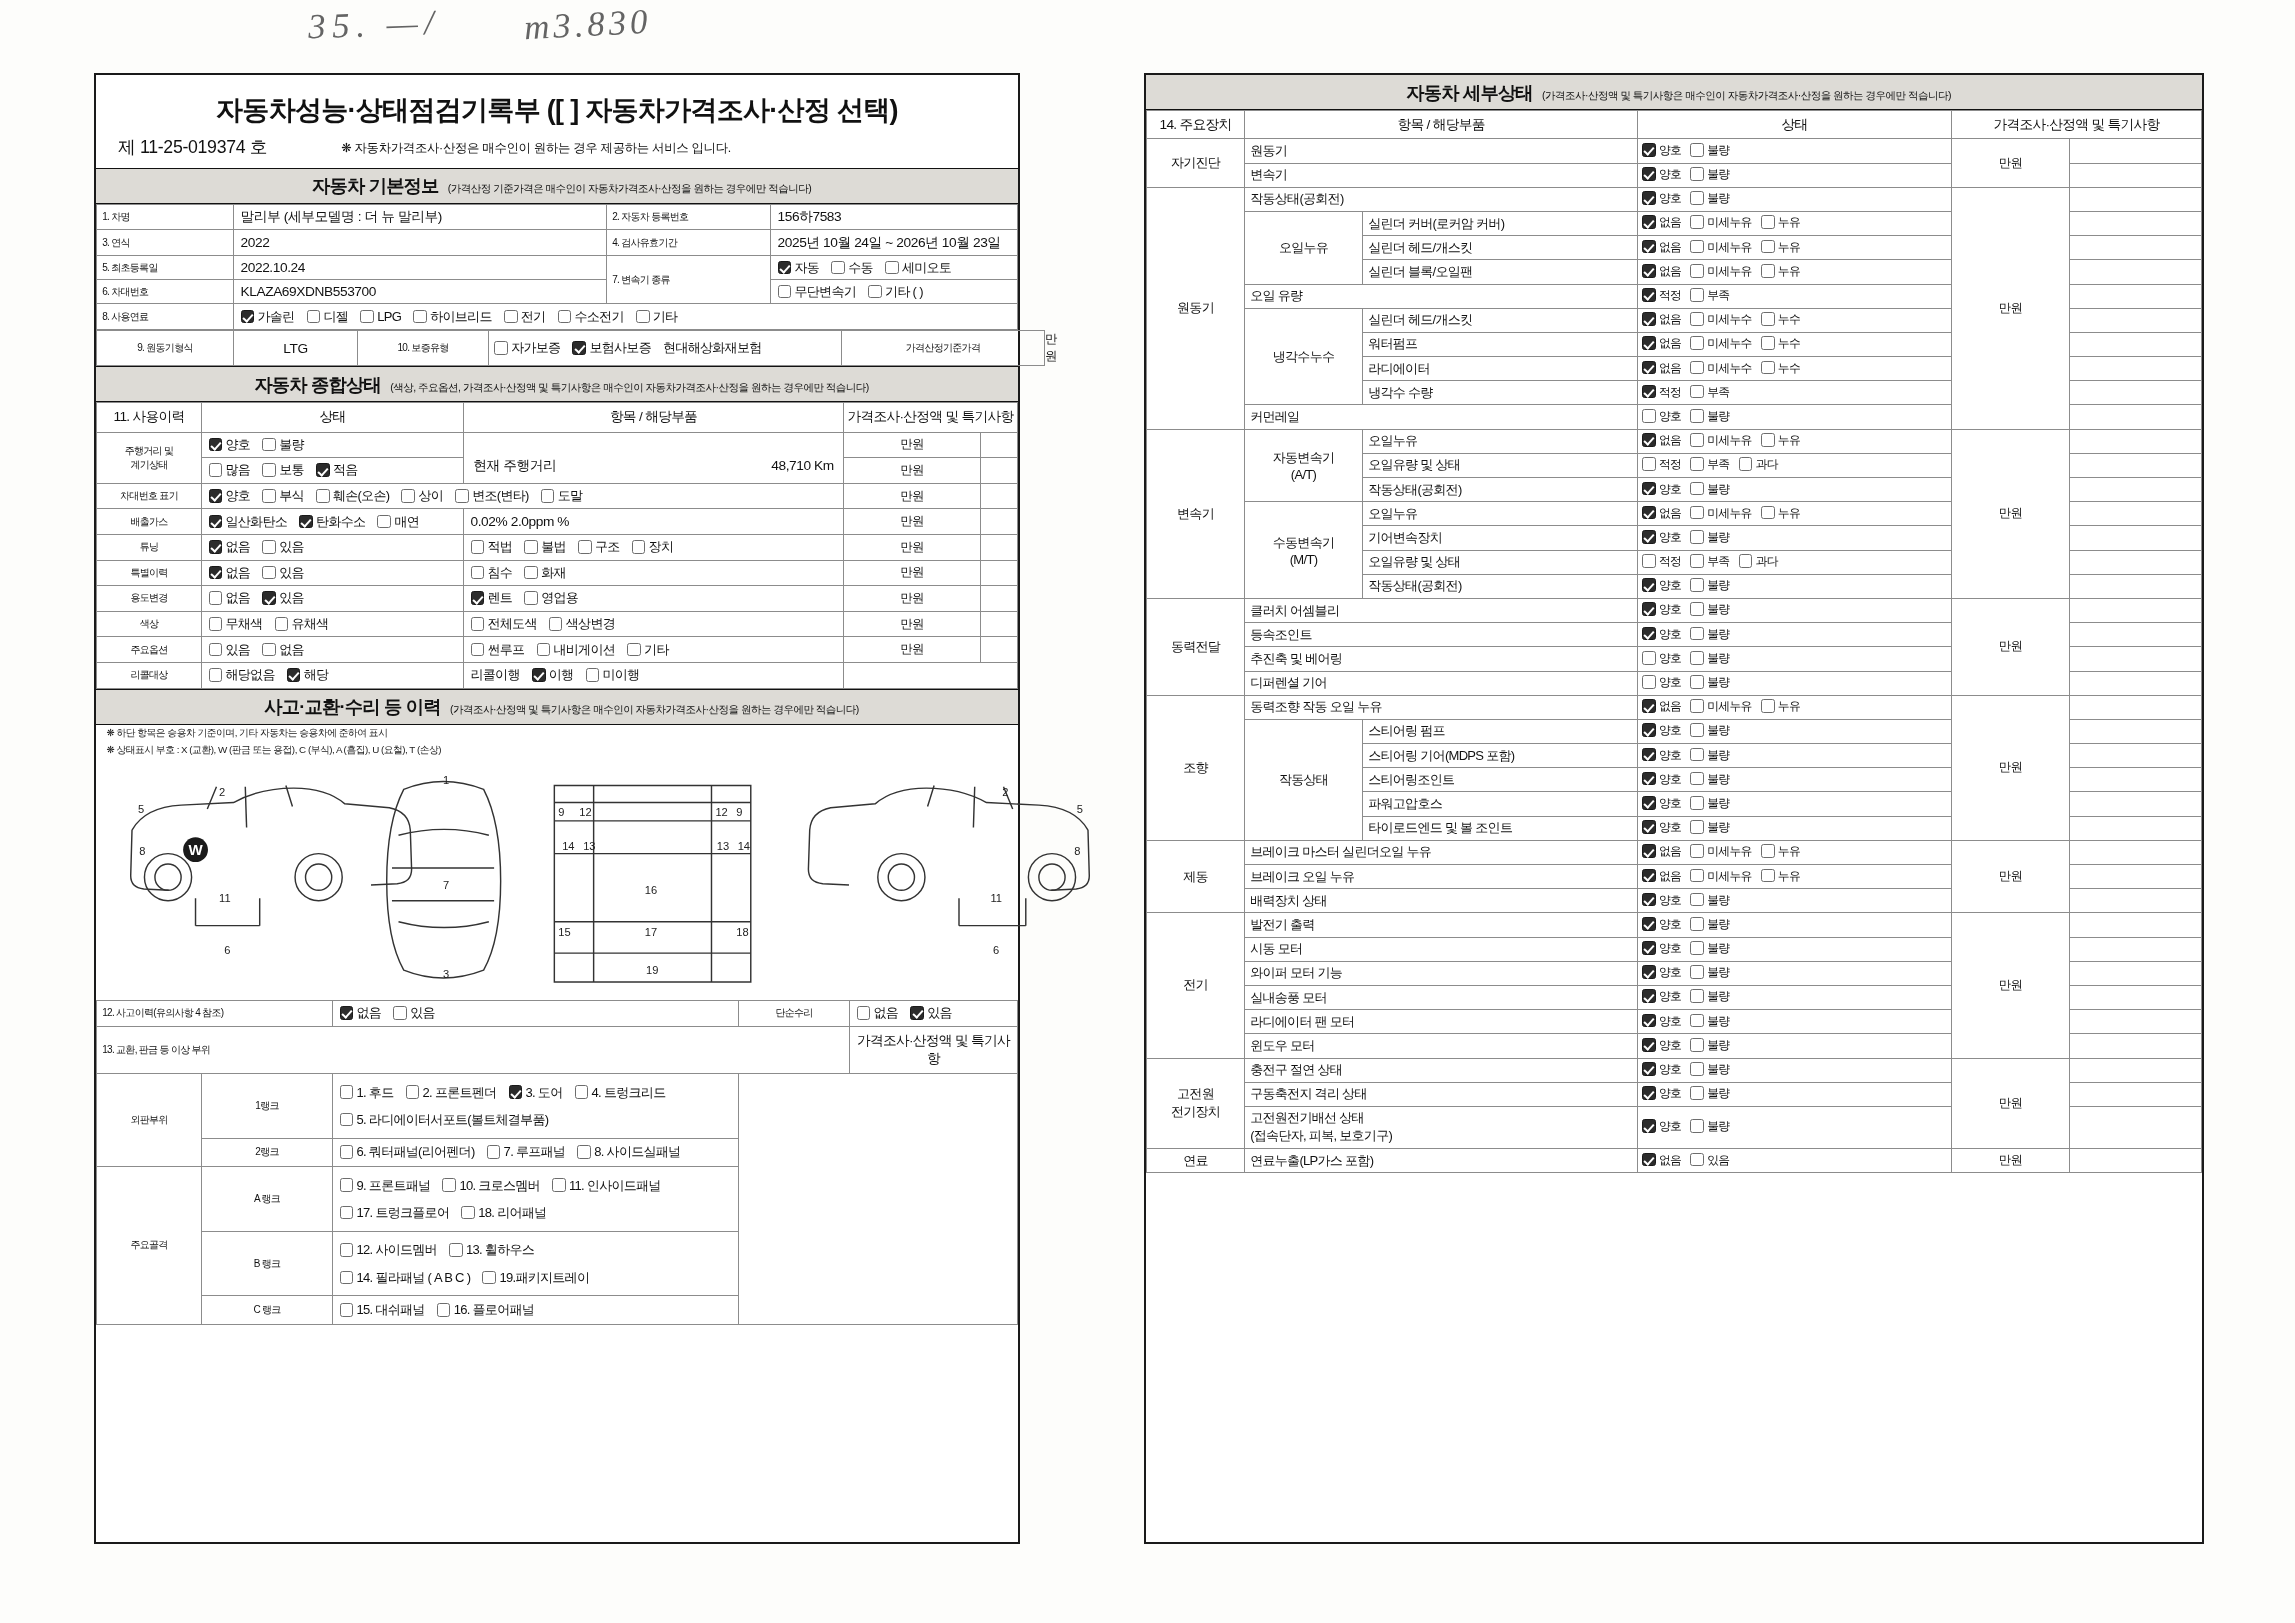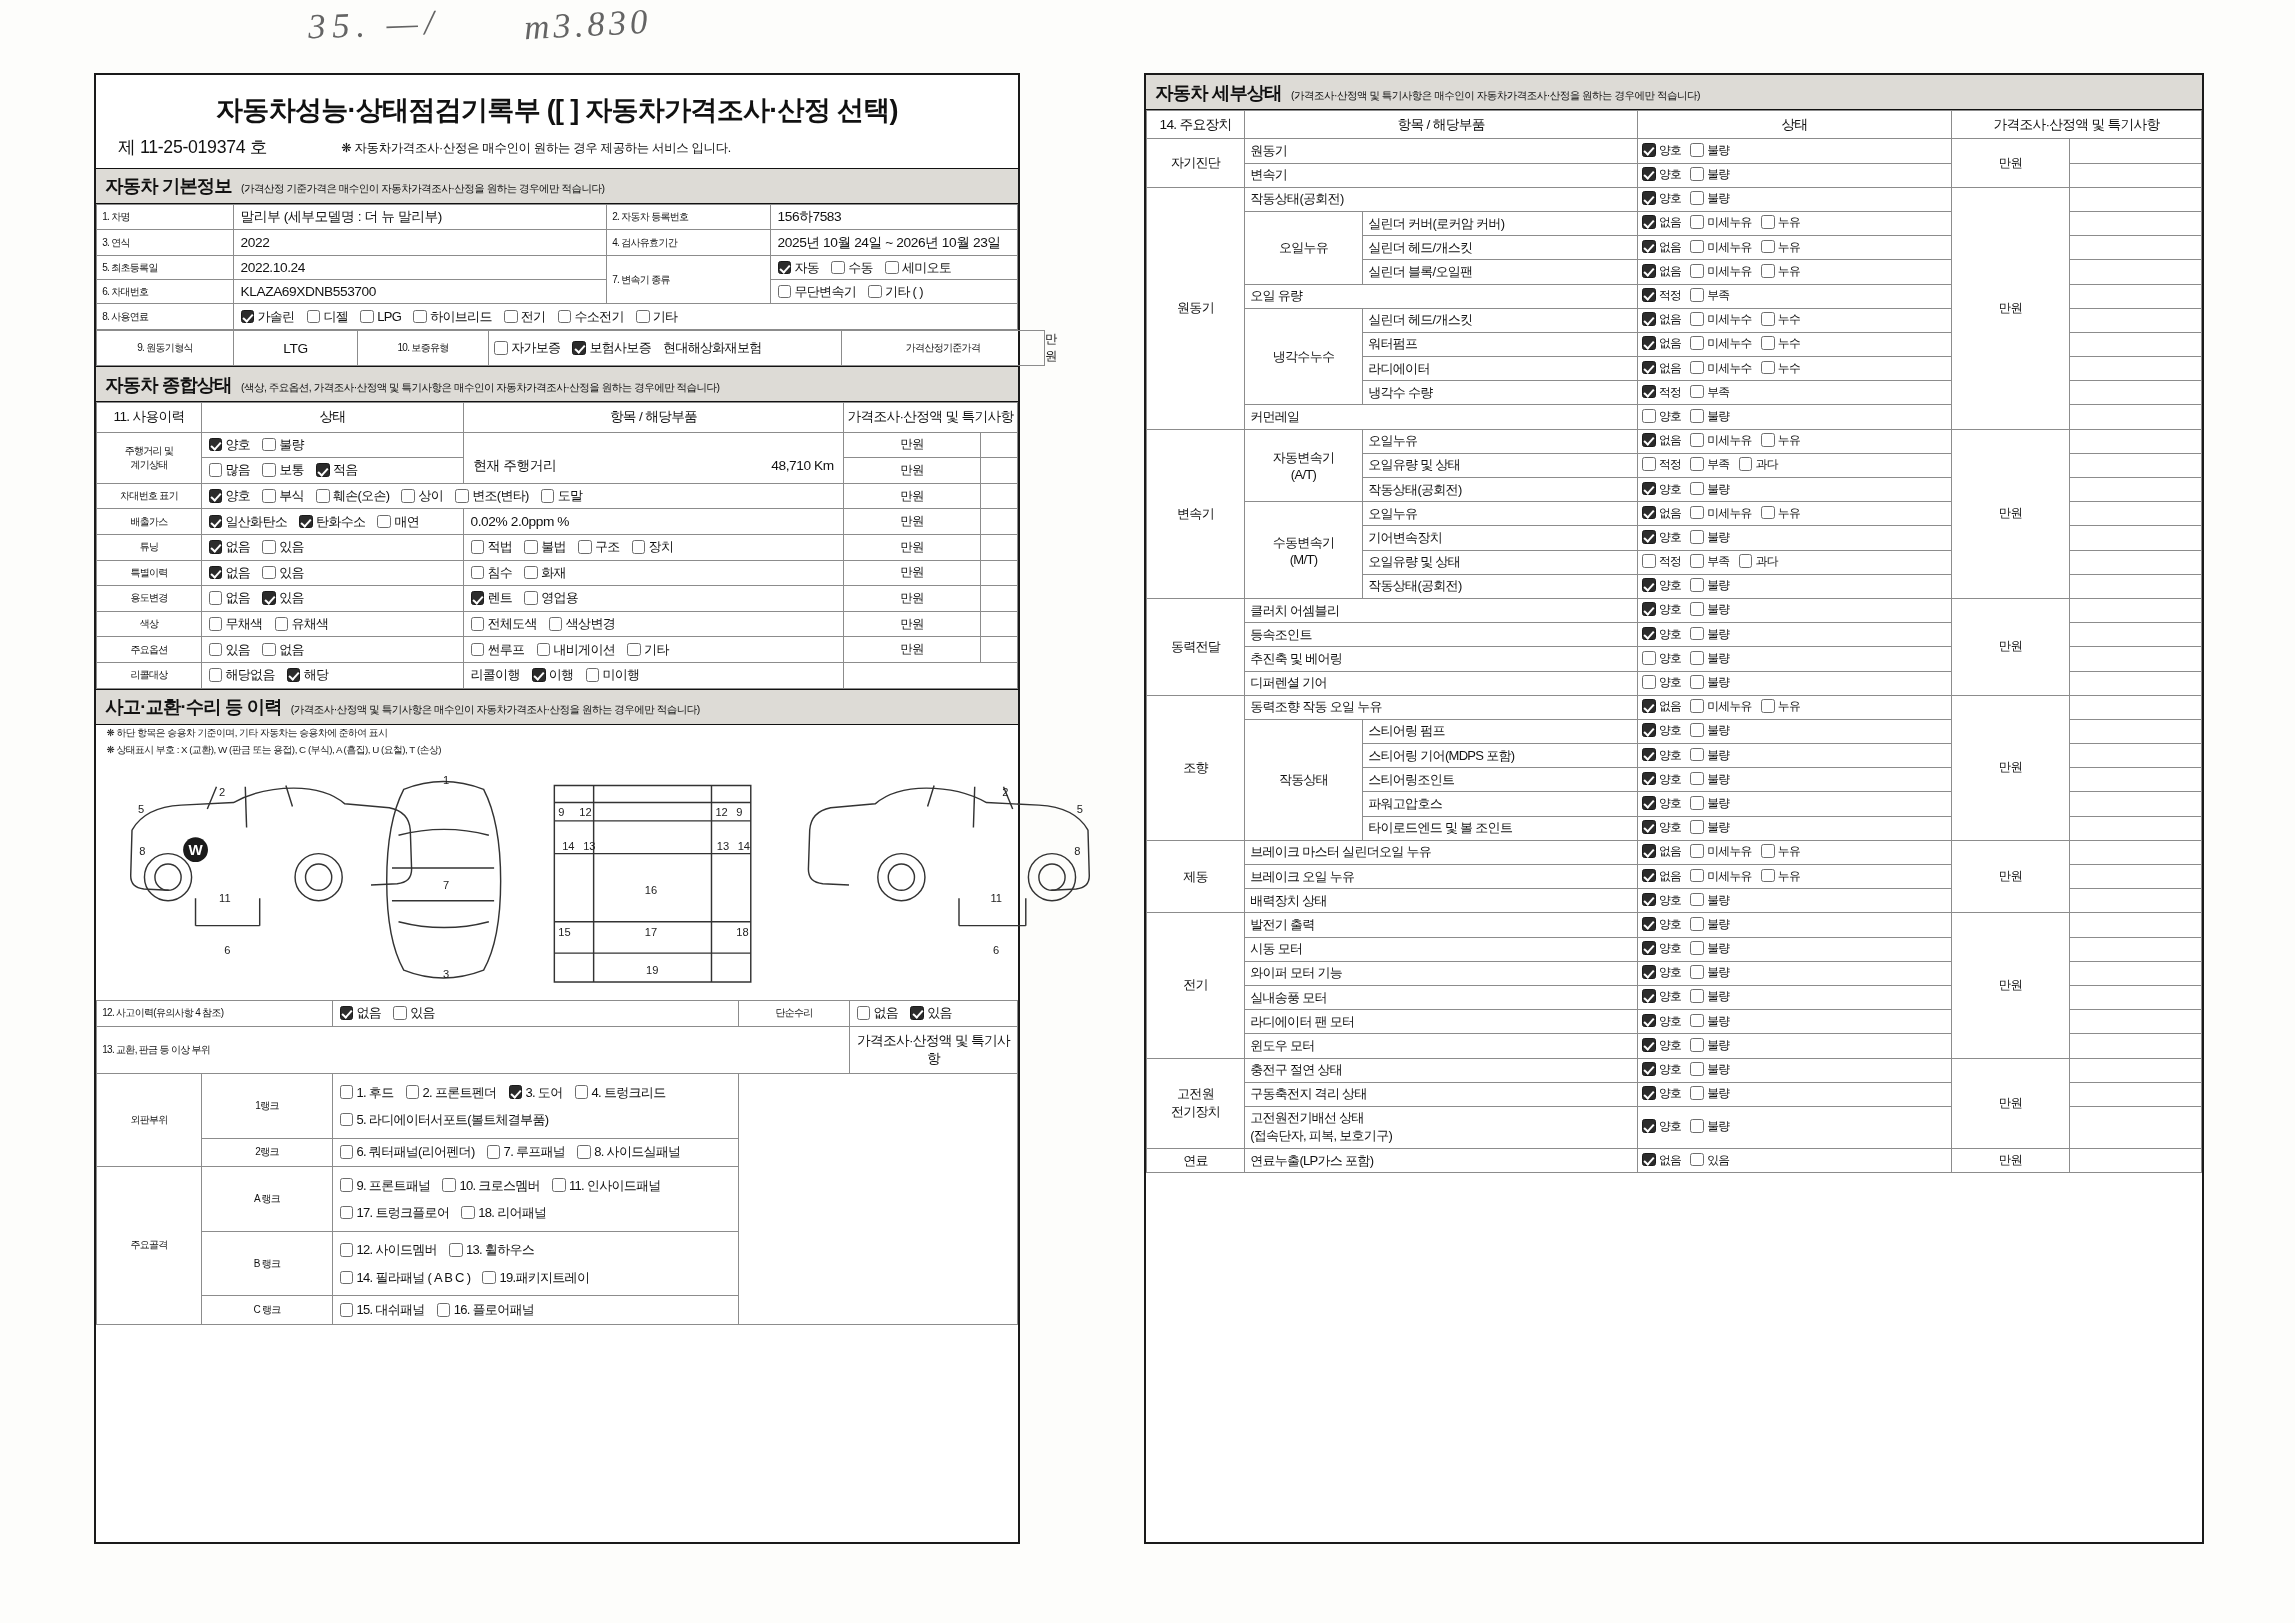--- a/index.html
+++ b/index.html
@@ -35,21 +35,21 @@
   
   .doc-title{
     text-align:center;font-size:27px;font-weight:bold;letter-spacing:-0.7px;
     padding:17px 0 6.5px;
   }
   .doc-subline{display:flex;align-items:flex-end;padding:0 0 9.2px 22px;gap:26px;}
   .doc-no{font-size:17.7px;letter-spacing:-0.3px;}
   .doc-note{font-size:12.4px;letter-spacing:-0.3px;padding-bottom:2px;margin-left:48px;}
   .section-bar{
     background:#dddbd6;border-top:1.3px solid #111;border-bottom:1.3px solid #111;
-    display:flex;align-items:baseline;gap:9.2px;padding:4.6px 0 4.6px 9.2px;
+    display:flex;align-items:baseline;gap:9.2px;padding:4.6px 0 4.6px 9.2px;justify-content:center;
   }
   .section-bar .big{font-size:18.3px;font-weight:bold;letter-spacing:-0.8px;}
   .section-bar .small{font-size:10.5px;letter-spacing:-0.5px;}
 
   
   .cb{
     display:inline-block;width:13.7px;height:13.7px;border:1px solid #6d6d6d;border-radius:2.6px;
     margin-right:3.3px;vertical-align:-2.6px;box-sizing:border-box;background:#fff;position:relative;
   }
   .cb.on{background:#2c2c2c;border-color:#1a1a1a;}

